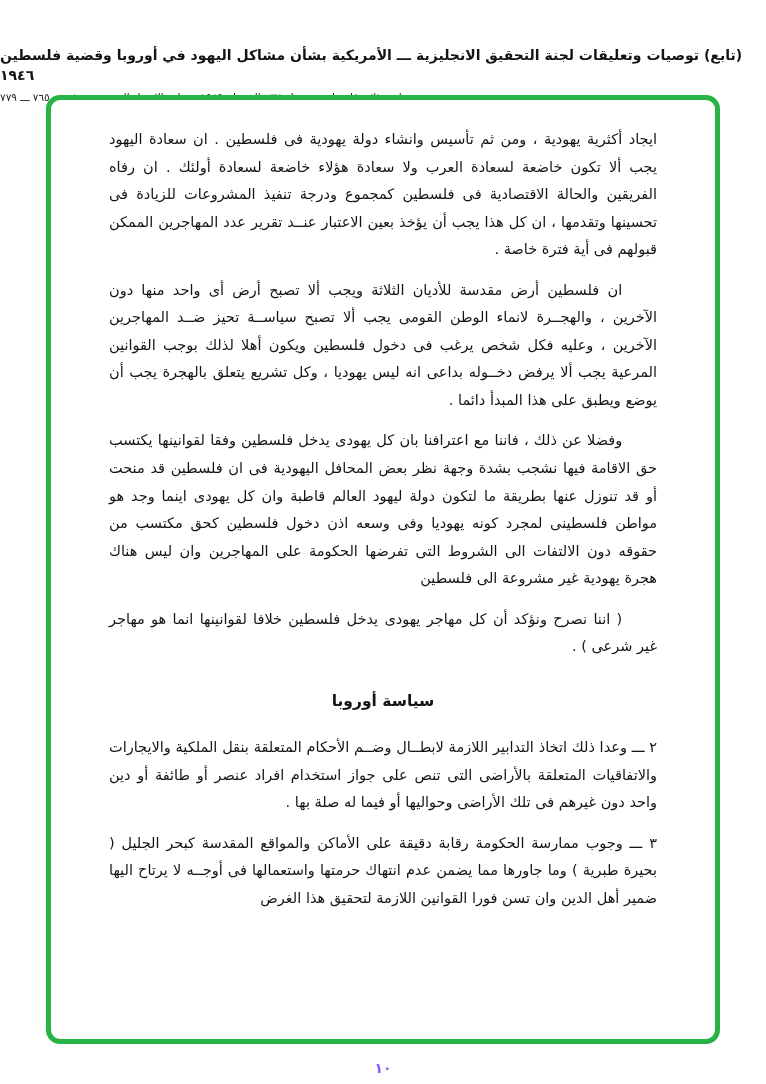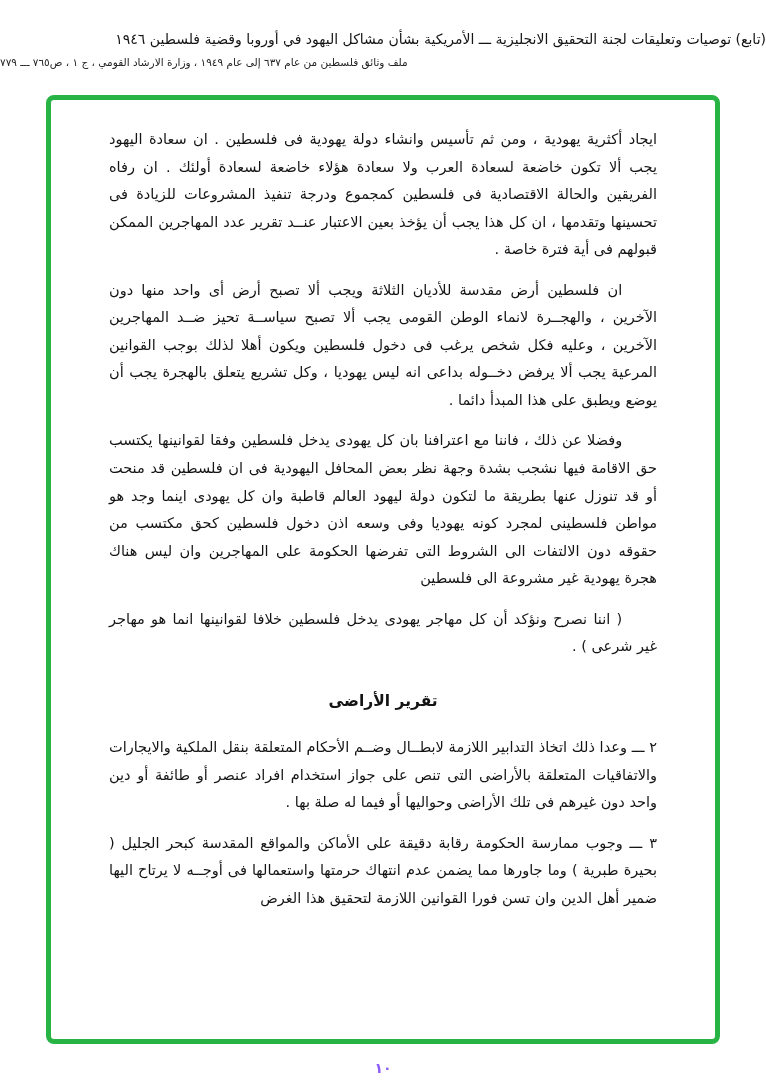--- a/index.html
+++ b/index.html
@@ -6,41 +6,41 @@
   .page{
     position:relative;
     width:766px;
     height:1084px;
     background:#ffffff;
     font-family:"DejaVu Sans", sans-serif;
     color:#141414;
     overflow:hidden;
   }
   .header{
-    padding-top:30px;
-    text-align:right;
-    font-weight:normal;
+    padding-top:46px;
+    text-align:left;
+    font-weight:bold;
     font-size:14px;
     letter-spacing:0;
     line-height:1.4;
   }
   .subtitle{
     margin-top:6px;
     text-align:left;
     font-size:10.5px;
     color:#222222;
   }
   .frame{
     position:absolute;
     top:95px;
     right:46px;
     left:46px;
     bottom:40px;
     border:5px solid var(--frame-color,#28b445);
-    border-radius:8px;
+    border-radius:14px;
     box-sizing:border-box;
     padding:26px 58px 20px 58px;
     background:#ffffff;
   }
   .body-text{
     direction:rtl;
     text-align:justify;
     font-size:14.5px;
     line-height:1.9;
   }
@@ -87,21 +87,21 @@
     <div class="body-text">
 
       <p class="para">ايجاد أكثرية يهودية ، ومن ثم تأسيس وانشاء دولة يهودية فى فلسطين . ان سعادة اليهود يجب ألا تكون خاضعة لسعادة العرب ولا سعادة هؤلاء خاضعة لسعادة أولئك . ان رفاه الفريقين والحالة الاقتصادية فى فلسطين كمجموع ودرجة تنفيذ المشروعات للزيادة فى تحسينها وتقدمها ، ان كل هذا يجب أن يؤخذ بعين الاعتبار عنــد تقرير عدد المهاجرين الممكن قبولهم فى أية فترة خاصة .</p>
 
       <p class="para indent">ان فلسطين أرض مقدسة للأديان الثلاثة ويجب ألا تصبح أرض أى واحد منها دون الآخرين ، والهجــرة لانماء الوطن القومى يجب ألا تصبح سياســة تحيز ضــد المهاجرين الآخرين ، وعليه فكل شخص يرغب فى دخول فلسطين ويكون أهلا لذلك بوجب القوانين المرعية يجب ألا يرفض دخــوله بداعى انه ليس يهوديا ، وكل تشريع يتعلق بالهجرة يجب أن يوضع ويطبق على هذا المبدأ دائما .</p>
 
       <p class="para indent">وفضلا عن ذلك ، فاننا مع اعترافنا بان كل يهودى يدخل فلسطين وفقا لقوانينها يكتسب حق الاقامة فيها نشجب بشدة وجهة نظر بعض المحافل اليهودية فى ان فلسطين قد منحت أو قد تنوزل عنها بطريقة ما لتكون دولة ليهود العالم قاطبة وان كل يهودى اينما وجد هو مواطن فلسطينى لمجرد كونه يهوديا وفى وسعه اذن دخول فلسطين كحق مكتسب من حقوقه دون الالتفات الى الشروط التى تفرضها الحكومة على المهاجرين وان ليس هناك هجرة يهودية غير مشروعة الى فلسطين</p>
 
       <p class="para indent">( اننا نصرح ونؤكد أن كل مهاجر يهودى يدخل فلسطين خلافا لقوانينها انما هو مهاجر غير شرعى ) .</p>
 
-      <div class="section-title">تقرير الأراضى</div>
+      <div class="section-title">سياسة أوروبا</div>
 
 
 
       <p class="list-item">٢ ـــ وعدا ذلك اتخاذ التدابير اللازمة لابطــال وضــم الأحكام المتعلقة بنقل الملكية والايجارات والاتفاقيات المتعلقة بالأراضى التى تنص على جواز استخدام افراد عنصر أو طائفة أو دين واحد دون غيرهم فى تلك الأراضى وحواليها أو فيما له صلة بها .</p>
 
       <p class="list-item">٣ ـــ وجوب ممارسة الحكومة رقابة دقيقة على الأماكن والمواقع المقدسة كبحر الجليل ( بحيرة طبرية ) وما جاورها مما يضمن عدم انتهاك حرمتها واستعمالها فى أوجــه لا يرتاح اليها ضمير أهل الدين وان تسن فورا القوانين اللازمة لتحقيق هذا الغرض</p>
 
     </div>
   </div>
 

